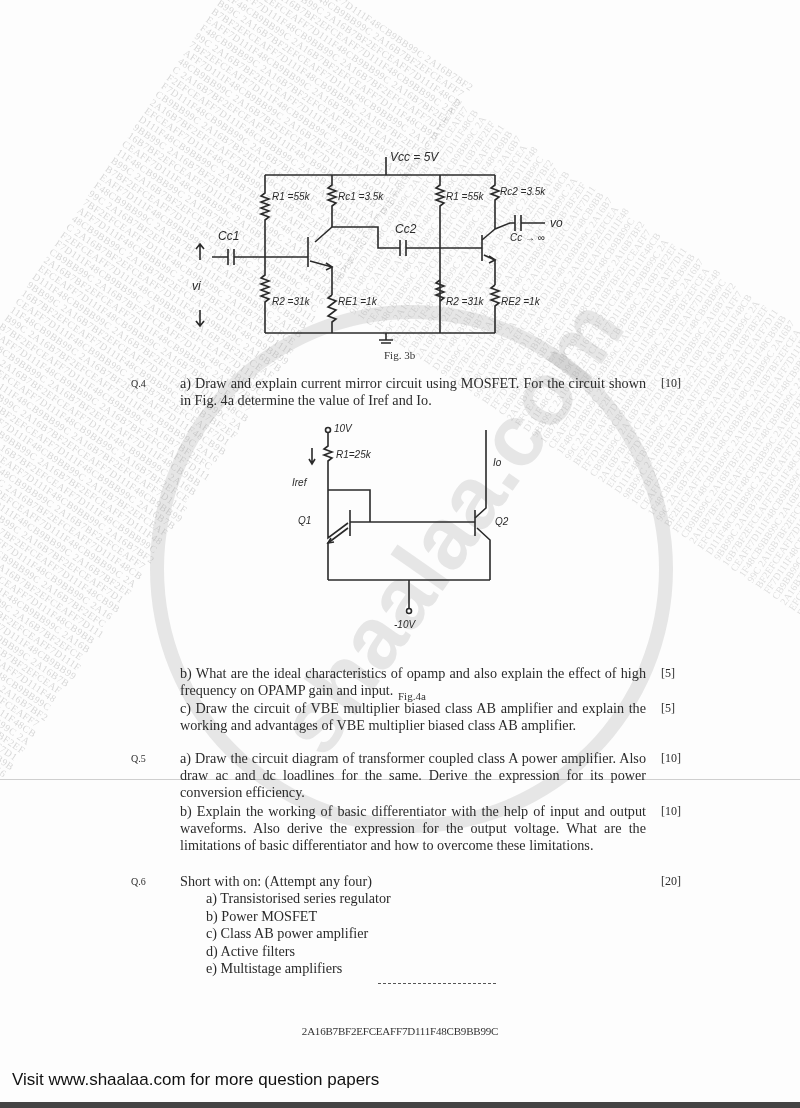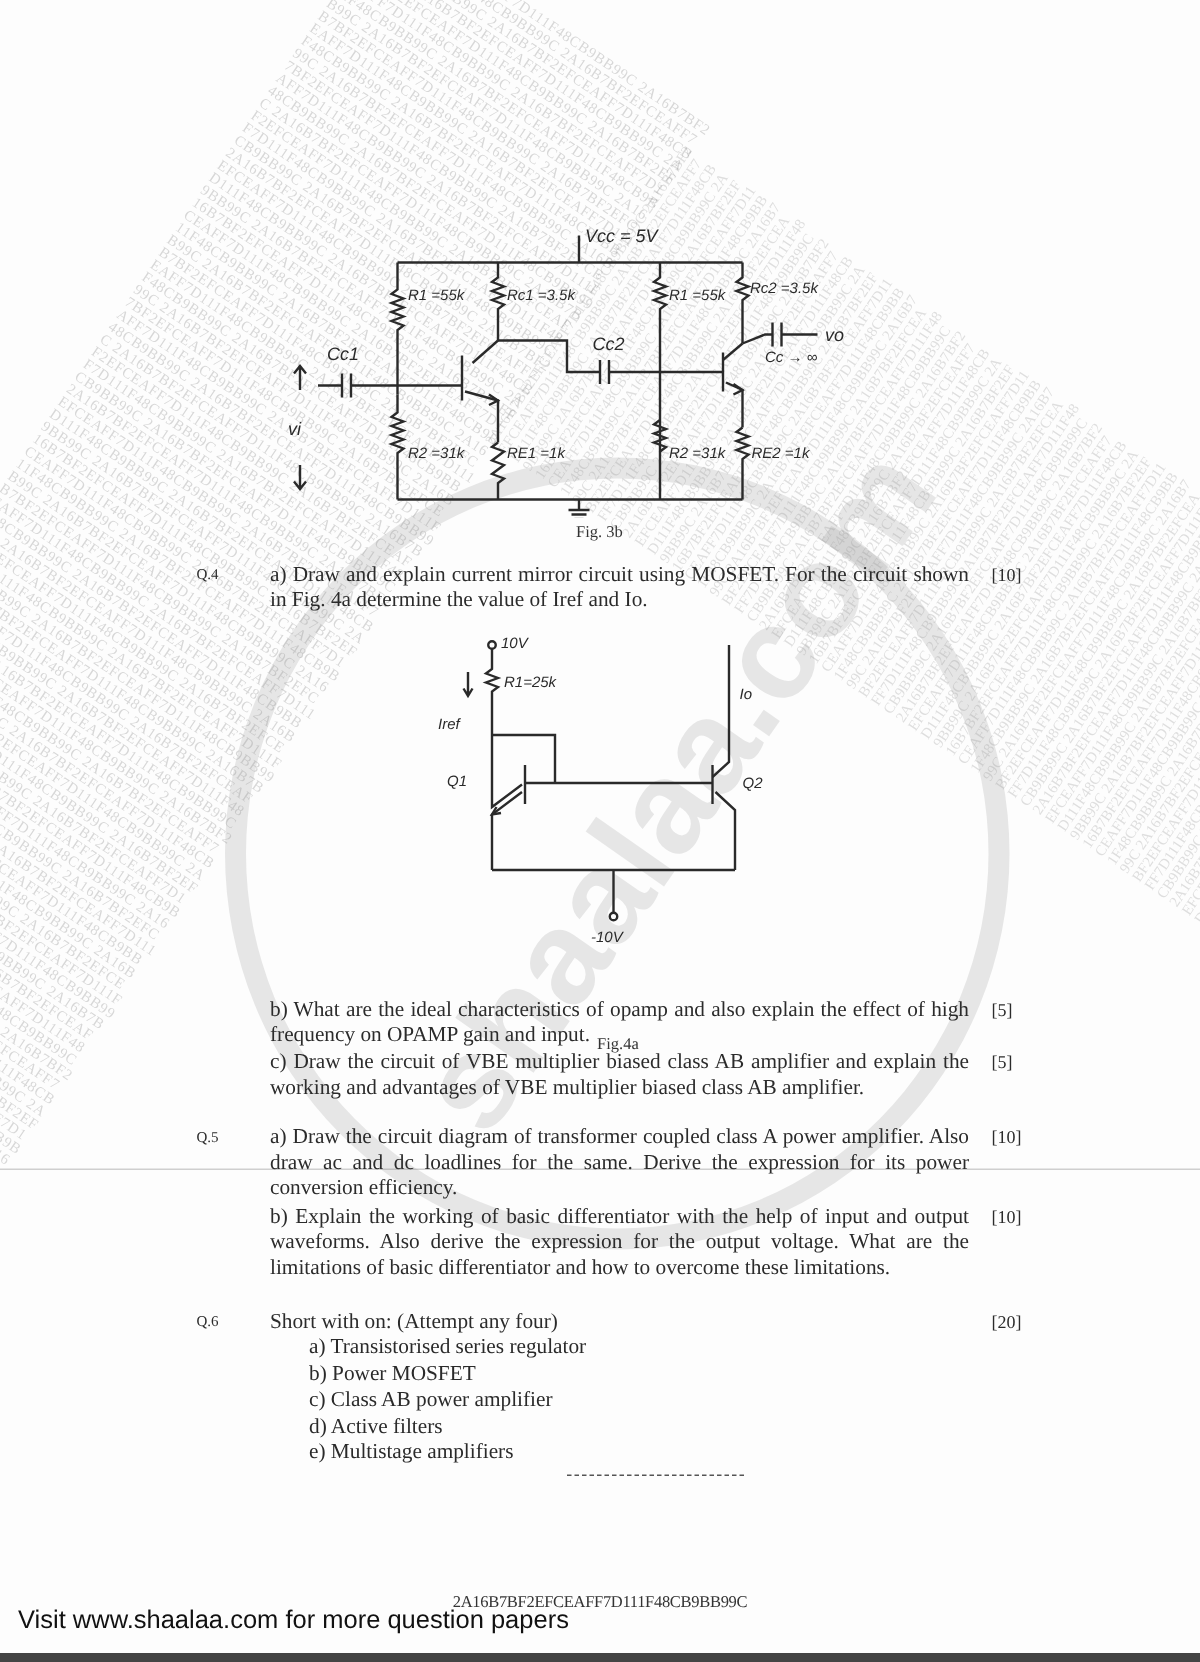--- a/index.html
+++ b/index.html
@@ -59,21 +59,21 @@
   .q-marks { position: absolute; left: 637px; font-size: 12px; margin-left: 24px; }
 
   .list { position: absolute; left: 206px; top: 890px; font-size: 14.2px; line-height: 17.5px; }
   .list div { white-space: nowrap; }
 
   .end-rule {
     position: absolute; left: 378px; top: 983px; width: 118px; height: 0;
     border-top: 1px dashed #555;
   }
   .hash-footer {
-    position: absolute; left: 0; width: 800px; top: 1062px; text-align: center;
+    position: absolute; left: 0; width: 800px; top: 1025px; text-align: center;
     font-size: 11px; color: #333; letter-spacing: -0.2px;
   }
   .visit-footer {
     position: absolute; left: 12px; top: 1070px;
     font-family: "Liberation Sans", sans-serif; font-size: 17px; color: #111;
   }
   .bottom-bar {
     position: absolute; left: 0; top: 1102px; width: 800px; height: 6px; background: #444;
   }
 </style>

